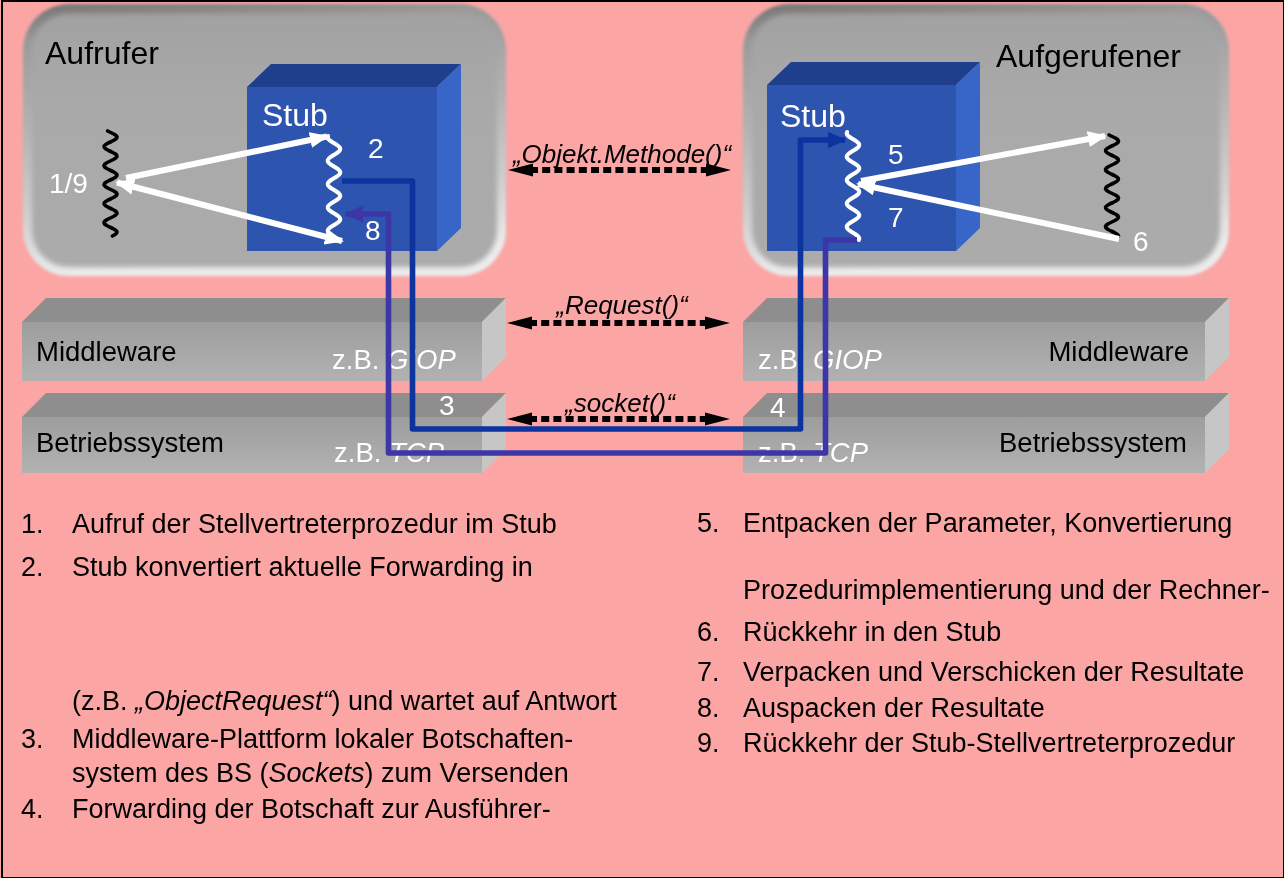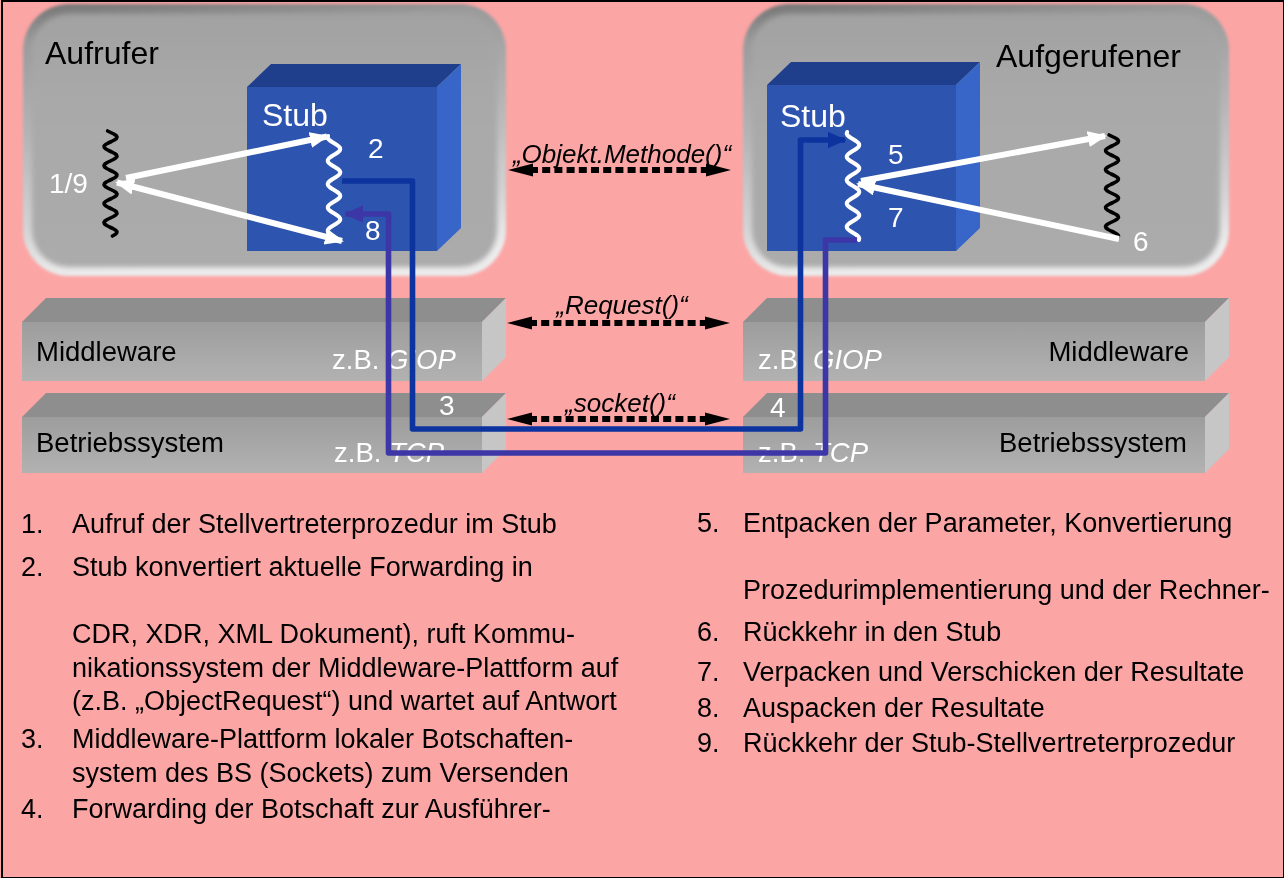--- a/index.html
+++ b/index.html
@@ -15,21 +15,21 @@
   #col-left .li:nth-child(2){margin-top:10px;}
   #col-left .li:nth-child(3){margin-top:5px;}
   #col-left .li:nth-child(4){margin-top:2.7px;}
   #col-right .li:nth-child(2){margin-top:8.5px;}
   #col-right .li:nth-child(3){margin-top:6.5px;}
   #col-right .li:nth-child(4){margin-top:2.7px;}
   #col-right .li:nth-child(5){margin-top:1.8px;}
   #col-left .num{width:51px;flex:none;}
   #col-right .num{width:46px;flex:none;}
   .txt{flex:1;white-space:nowrap;}
-  .it{}
+  .it{font-style:italic;}
   
   text{font-family:"Liberation Sans","DejaVu Sans",sans-serif;}
   .t-title{font-size:32px;fill:#000;}
   .t-stub{font-size:32px;fill:#fff;}
   .t-num{font-size:28px;fill:#fff;}
   .t-slab{font-size:27.5px;fill:#000;}
   .t-zb{font-size:27.5px;fill:#fff;}
   .t-arrow{font-size:26px;fill:#000;font-style:italic;}
 </style>
 </head>
@@ -174,21 +174,21 @@
   <path d="M857 240 H825.5 V453 H388.5 V214 H345.5" fill="none" stroke="var(--line-back)" stroke-width="5.6" stroke-linejoin="round" marker-end="url(#mback)"></path>
 </svg>
 
 <div id="col-left" class="col">
       <div class="li">
         <div class="num">1.</div>
         <div class="txt"><span>Aufruf der Stellvertreterprozedur im Stub</span></div>
       </div>
       <div class="li">
         <div class="num">2.</div>
-        <div class="txt"><span>Stub konvertiert aktuelle Forwarding in</span><br><br><span>CDR, XDR, XML Dokument), ruft Kommu-</span><br><span>nikationssystem der Middleware-Plattform auf</span><br><span>(z.B. </span><span class="it">„ObjectRequest“</span><span>) und wartet auf Antwort</span></div>
+        <div class="txt"><span>Stub konvertiert aktuelle Forwarding in</span><br><br><br><br><span>(z.B. </span><span class="it">„ObjectRequest“</span><span>) und wartet auf Antwort</span></div>
       </div>
       <div class="li">
         <div class="num">3.</div>
         <div class="txt"><span>Middleware-Plattform lokaler Botschaften-</span><br><span>system des BS (</span><span class="it">Sockets</span><span>) zum Versenden</span></div>
       </div>
       <div class="li">
         <div class="num">4.</div>
         <div class="txt"><span>Forwarding der Botschaft zur Ausführer-</span><br></div>
       </div>
     </div>

